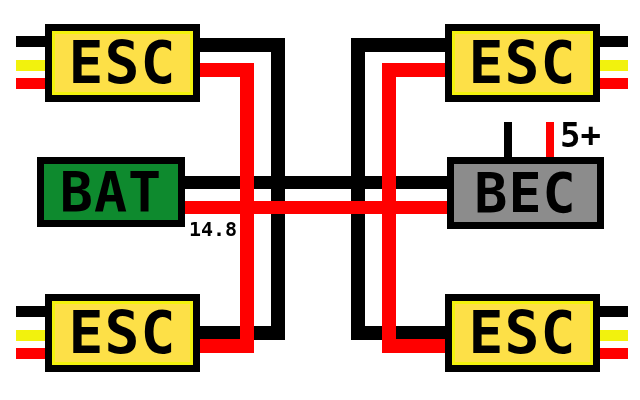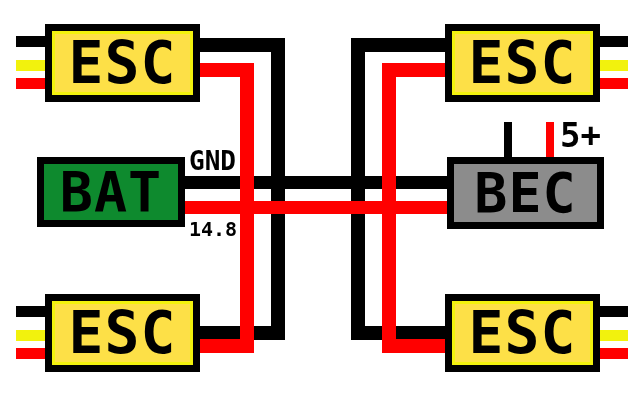--- a/index.html
+++ b/index.html
@@ -167,19 +167,18 @@
   </div>
 
   <div class="box bat" style="left:37px; top:157px; width:148px; height:70px;">
     <span class="label">BAT</span>
   </div>
 
   <div class="box bec" style="left:447px; top:157px; width:157px; height:72px;">
     <span class="label">BEC</span>
   </div>
 
-  <div class="annot annot-gnd" style="left:189px; top:148px;">GND</div>
 
   <div class="annot annot-volt" style="left:189px; top:219px;">14.8</div>
 
   <div class="annot annot-5v" style="left:560px; top:118px;">5+</div>
 
 </div>
 
 </body></html>

